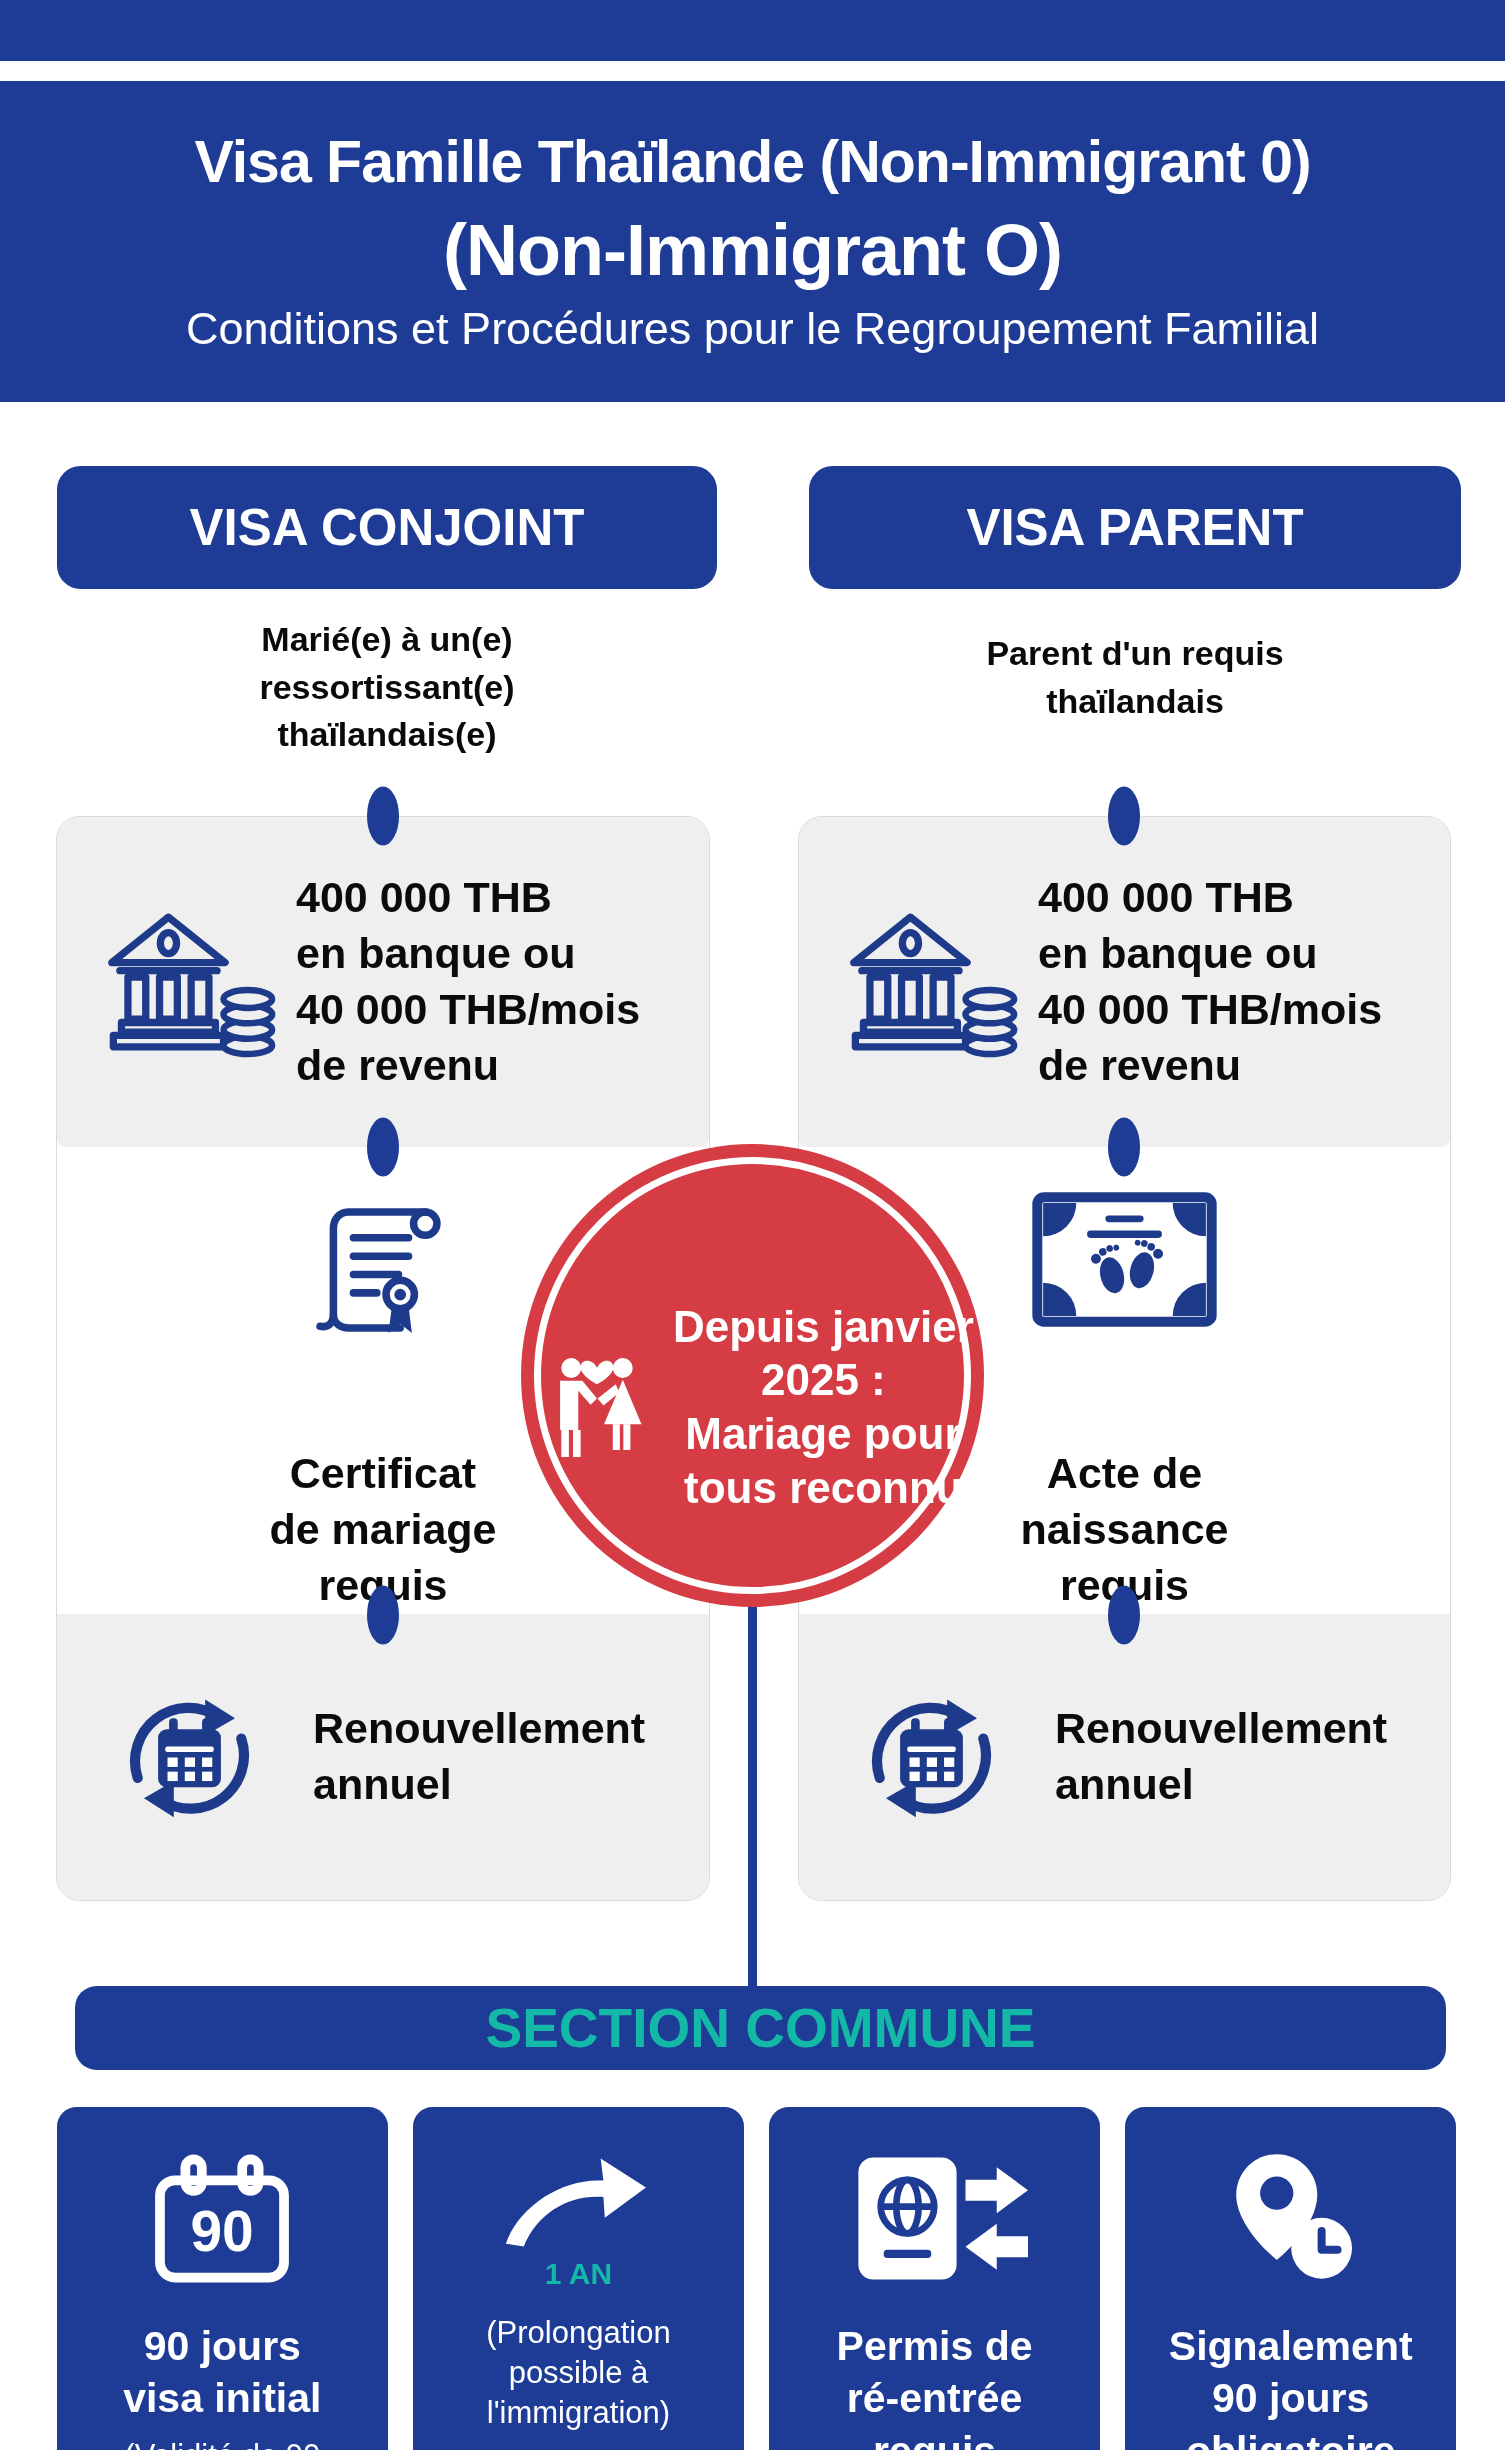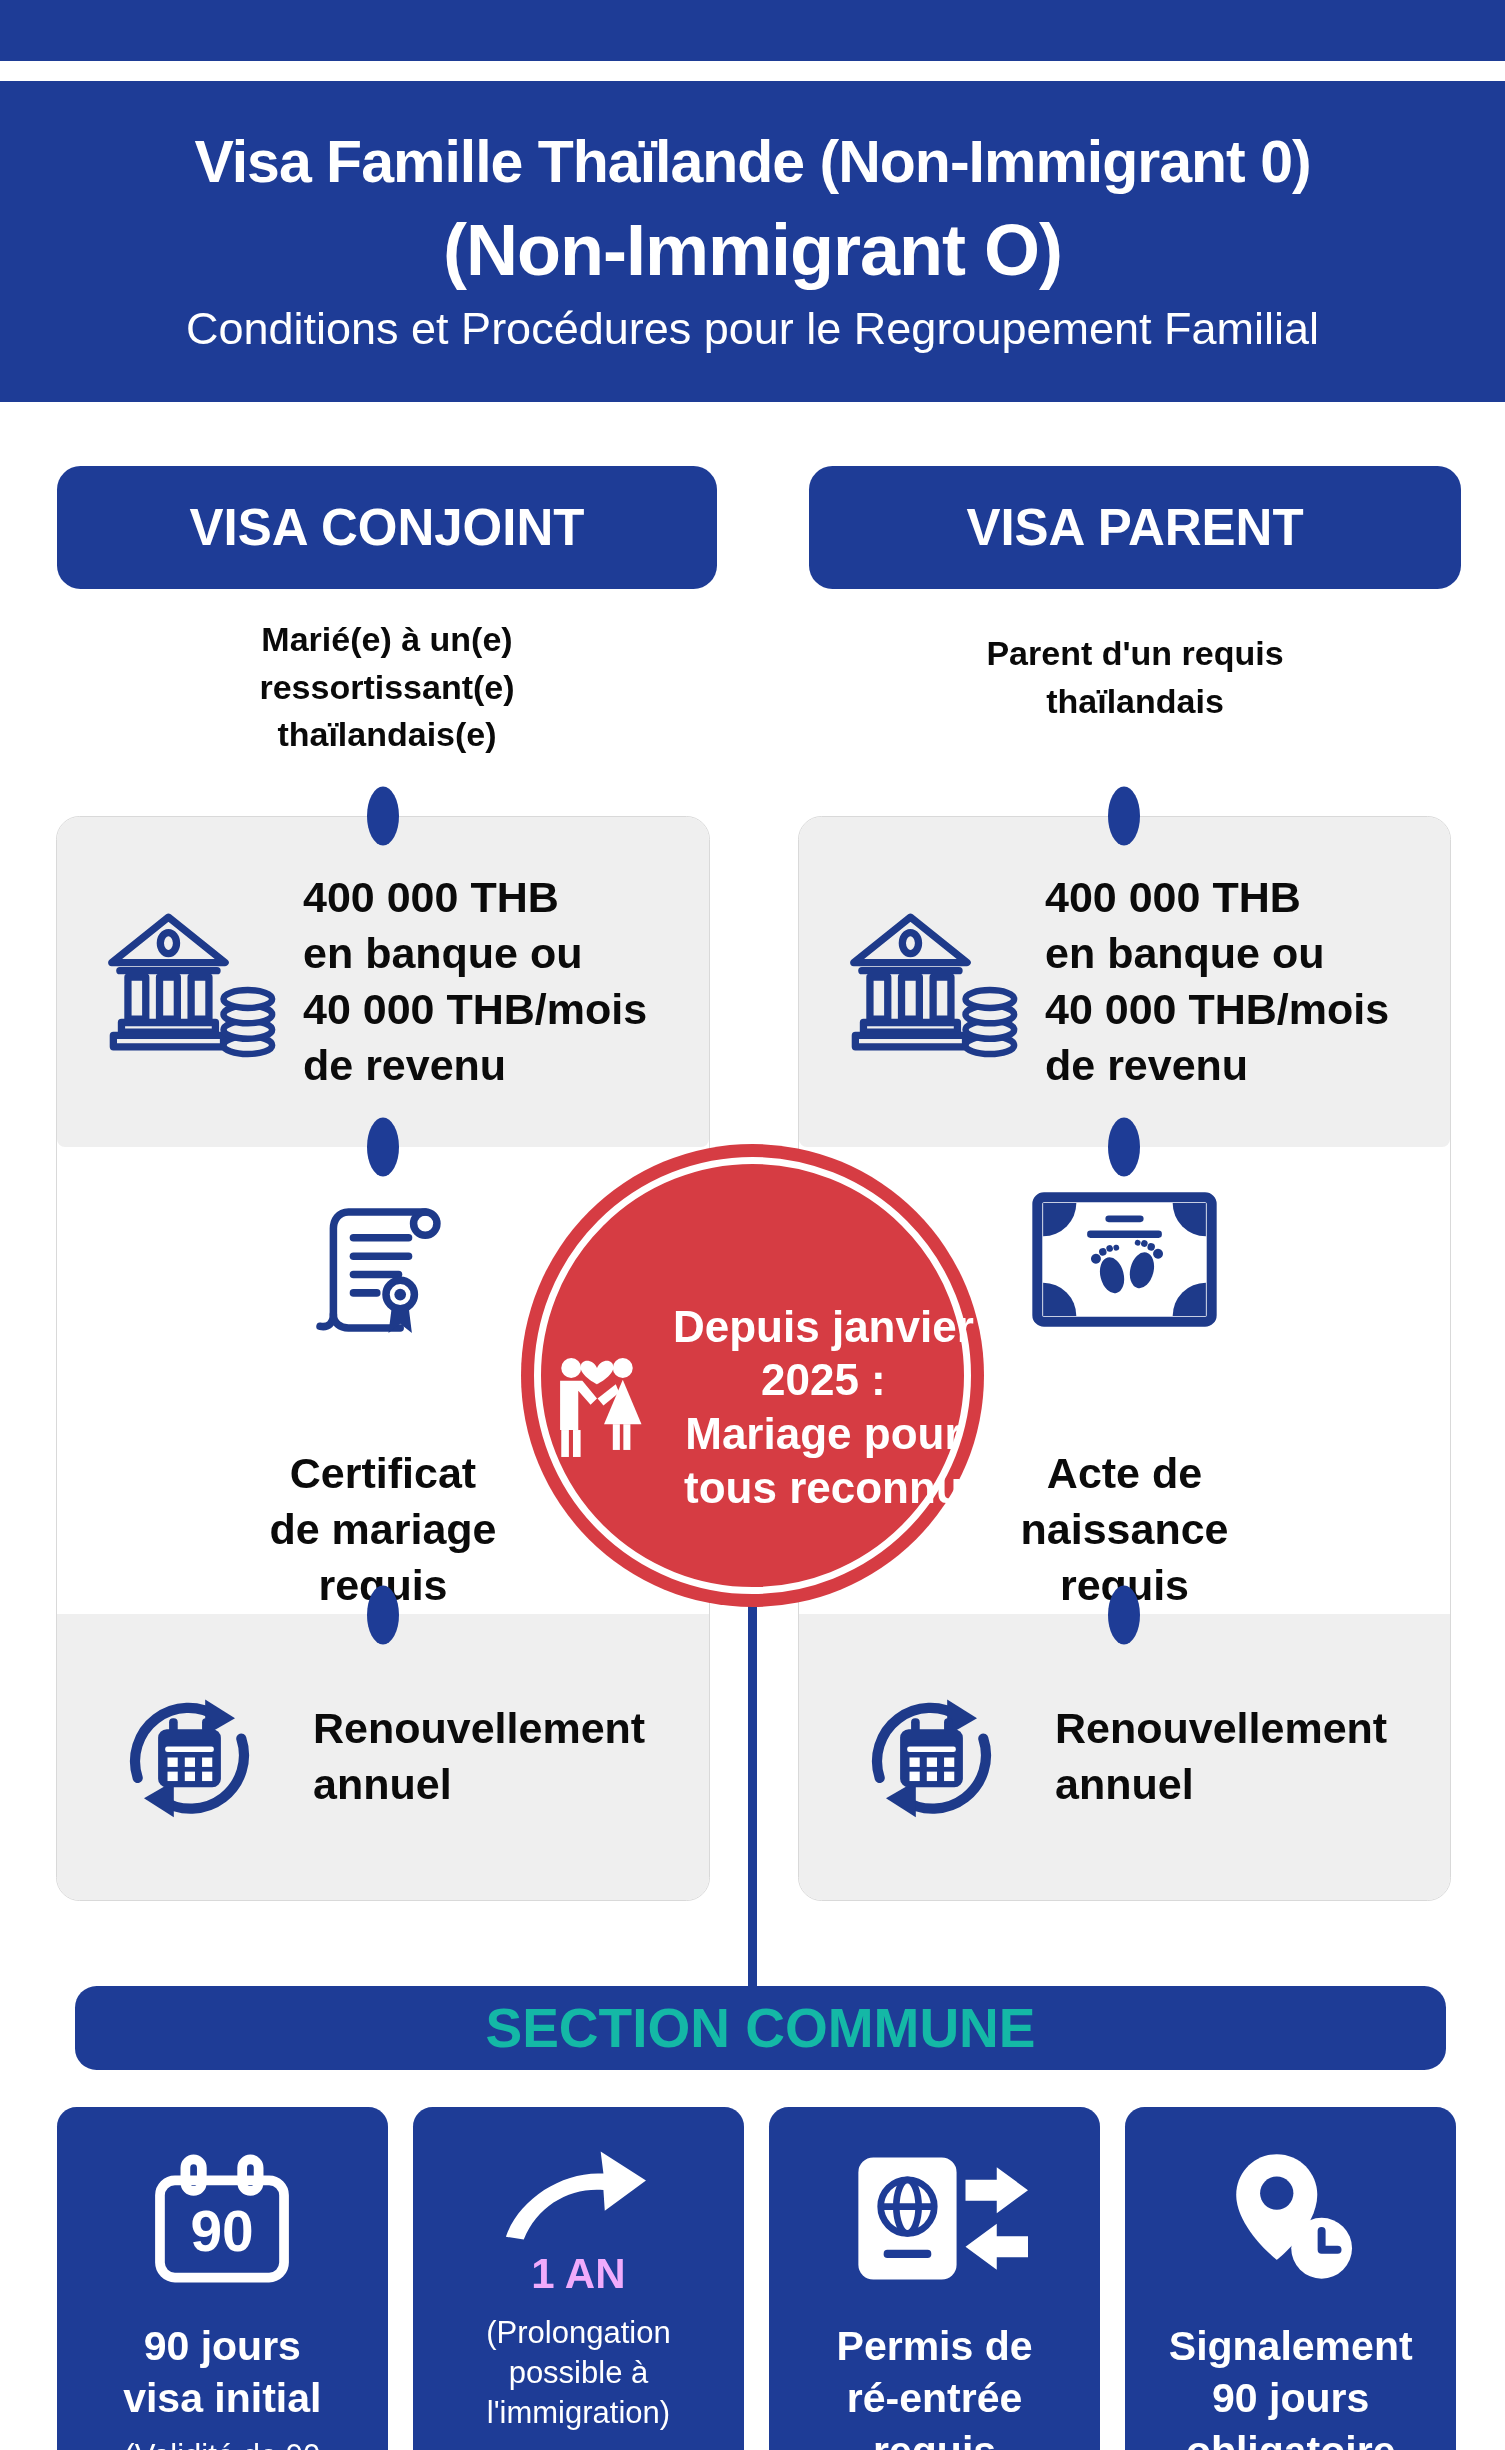--- a/index.html
+++ b/index.html
@@ -21,39 +21,39 @@
   
   .intro{font-size:34px;font-weight:700;line-height:1.4;color:#0a0a0a;text-align:center;}
   .intro-left{left:57px;top:616px;width:660px;}
   .intro-right{left:809px;top:630px;width:652px;}
   
   .tcard{top:816px;height:1085px;border:1.5px solid #d9d9d9;border-radius:23.5px;overflow:hidden;background:#fff;display:flex;flex-direction:column;box-sizing:border-box;}
   .tcard-left{left:56px;width:654px;}
   .tcard-right{left:798px;width:653px;}
   .trow{display:flex;align-items:center;box-sizing:border-box;}
   .trow-gray{background:#efefef;}
-  .trow1{height:330px;padding:0 19.6px 0 42px;gap:23px;border-radius:8px;}
+  .trow1{height:330px;padding:0 19.6px 0 42px;gap:16px;border-radius:8px;}
   .trow2{height:467px;background:#fff;flex-direction:column;justify-content:space-between;padding-top:39px;gap:14.7px;}
   .trow3{flex:1;padding:0 19.6px 0 49px;gap:40px;}
   .rowtext{font-size:43px;font-weight:700;line-height:1.3;color:#0b0b0b;}
   .rowtext-c{text-align:center;}
   
   .dot{width:32px;height:59px;border-radius:50%;background:#1e3c96;transform:translate(-50%,-50%);z-index:4;}
   
   .badge{left:521px;top:1144px;width:463px;height:463px;border-radius:50%;background:#d63c43;z-index:5;display:flex;flex-direction:row;align-items:center;justify-content:flex-start;padding-top:54px;box-sizing:border-box;}
   .badge::after{content:"";position:absolute;inset:12.7px;border:7.4px solid #ffffff;border-radius:50%;pointer-events:none;}
   .badge-text{font-size:44px;font-weight:700;line-height:1.22;color:#fff;text-align:center;margin-top:8.8px;}
   
   .vline{left:748px;top:1602px;width:8.8px;height:387px;z-index:2;}
   
   .section-bar{left:75px;top:1986px;width:1371px;height:84px;border-radius:21.6px;display:flex;align-items:center;justify-content:center;color:#14b8a6;font-size:55px;font-weight:700;z-index:3;}
   .cards-grid{left:57px;top:2107px;width:1399px;height:505px;display:grid;grid-template-columns:repeat(4,1fr);gap:25.5px;}
   .bcard{background:#1e3c96;border-radius:19.6px;color:#fff;display:flex;flex-direction:column;align-items:center;padding:32px 13.7px 0;box-sizing:border-box;}
   .bicon{height:162px;display:flex;flex-direction:column;align-items:center;justify-content:center;gap:4.9px;}
-  .bicon-label{font-size:42px;font-weight:700;color:#f0abfc;}
+  .bicon-label{font-size:30px;font-weight:700;color:#14b8a6;}
   .btitle{font-size:41px;font-weight:700;line-height:1.28;text-align:center;margin-top:18.6px;}
   .bsub{font-size:31px;font-weight:400;line-height:1.3;text-align:center;margin-top:11.8px;}
 </style>
 </head>
 <body>
 
 <div>
 
   <div class="abs topbar blue-bg"></div>
 

